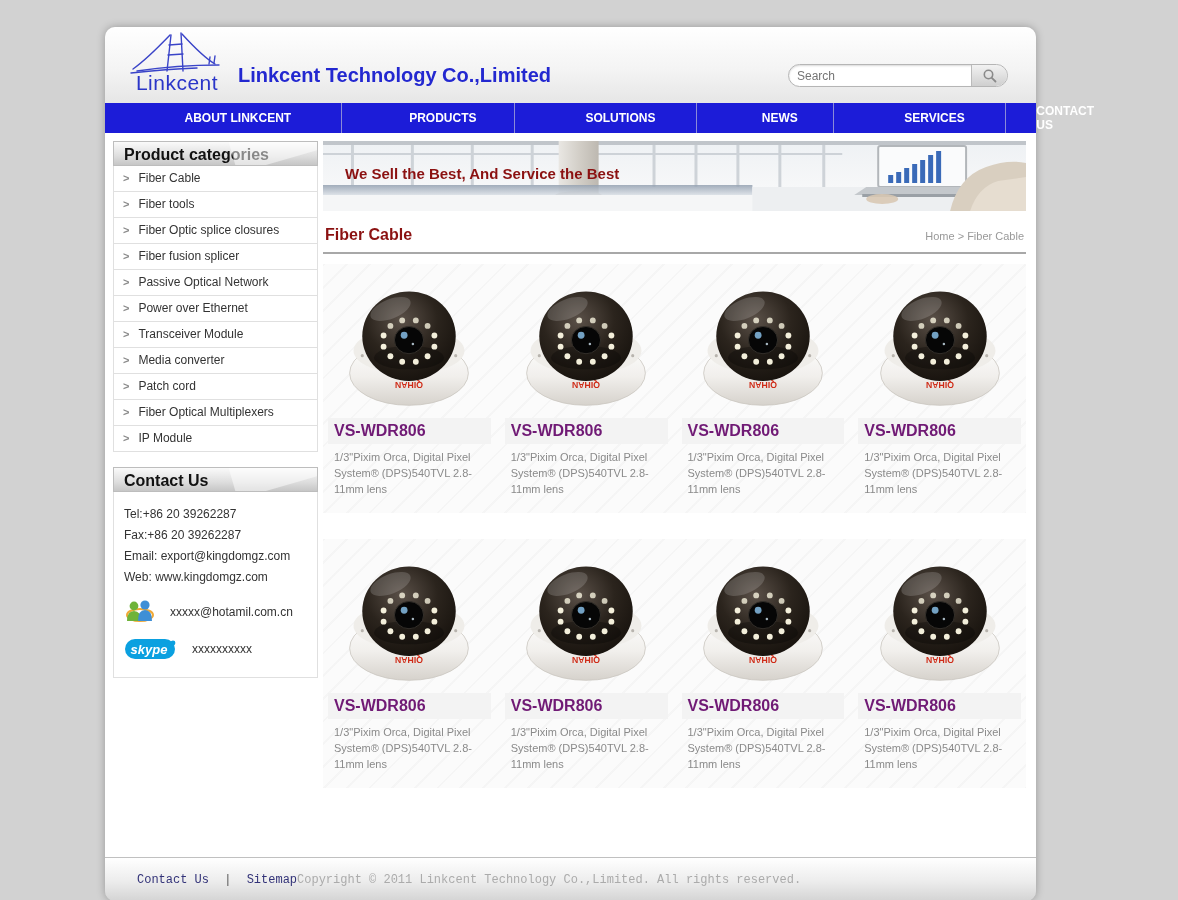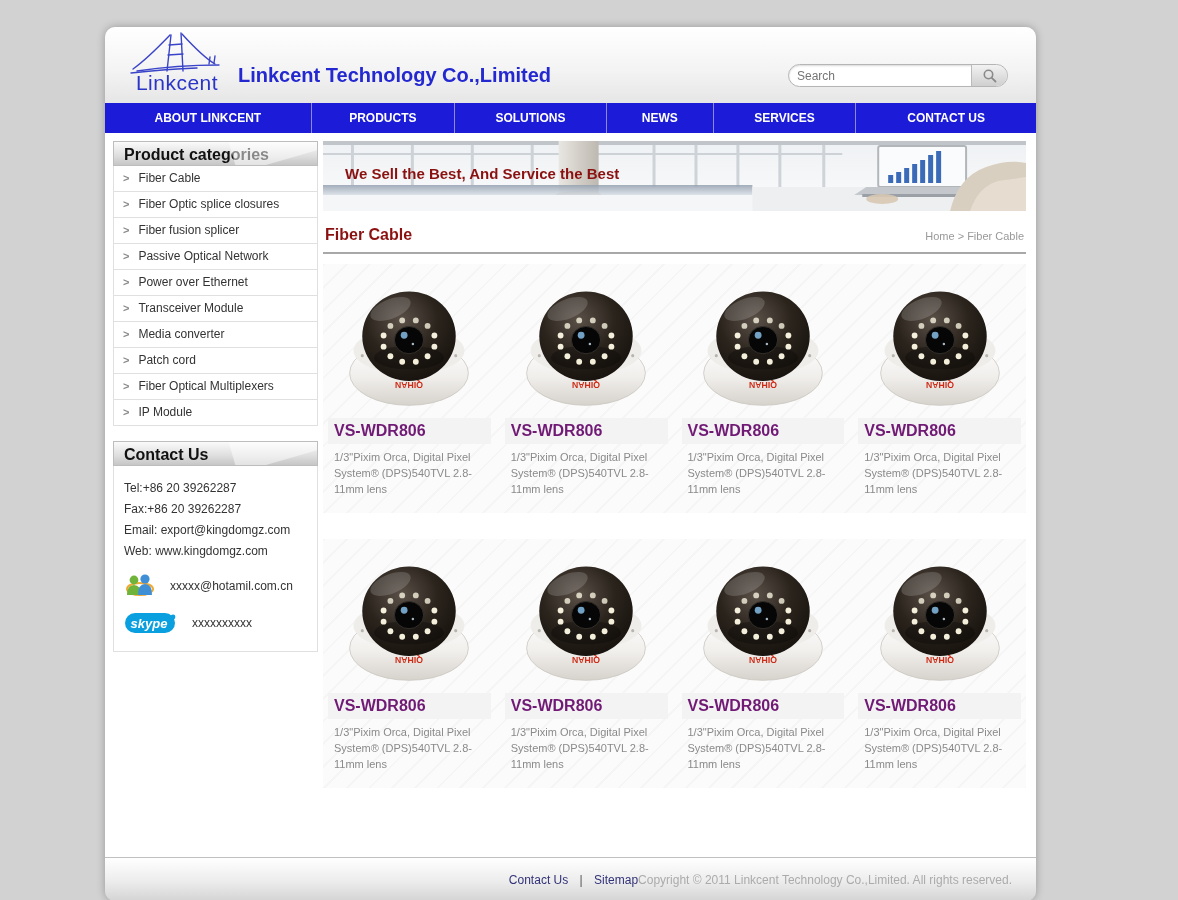--- a/index.html
+++ b/index.html
@@ -47,20 +47,21 @@
     background:linear-gradient(180deg,#f2f2f2,#cfcfcf);
     border:none; border-left:1px solid #bbb; border-radius:0 12px 12px 0;
     cursor:pointer; display:flex; align-items:center; justify-content:center;
   }
   
   .main-nav { display:flex; height:30px; background:#1c1cd8; }
   .nav-item {
     display:flex; align-items:center; justify-content:center;
     color:#fff; font-weight:bold; font-size:12px; cursor:pointer;
     border-right:1px solid #8a8ad8;
+    margin-left:30px;
   }
   .nav-item:last-child { border-right:none; }
   
   .main-area { display:flex; background:#fff; min-height:724px; align-items:flex-start; }
   
   .sidebar { width:205px; margin:8px 0 0 8px; flex:0 0 auto; }
   .side-header {
     position:relative; height:25px; line-height:25px; overflow:hidden;
     background:linear-gradient(180deg,#fafafa 0%,#dedede 60%,#c6c6c6 100%);
     border:1px solid #bdbdbd;
@@ -108,24 +109,25 @@
   .product-cell { flex:1 1 0; min-width:0; }
   .product-photo { height:148px; display:flex; align-items:center; justify-content:center; }
   .product-photo svg { width:146px; height:138px; }
   .product-name {
     font-size:16px; font-weight:bold; color:#701a75;
     background:#f3f3f3; padding:4px 6px; cursor:pointer;
   }
   .product-desc { font-size:11px; color:#8a8a8a; line-height:16px; padding:5px 6px 10px 6px; }
   
   .site-footer {
-    height:44px; display:flex; align-items:center; justify-content:flex-end;
+    height:44px; display:flex; align-items:center; justify-content:flex-start;
     background:linear-gradient(180deg,#ffffff 0%,#ececec 55%,#d4d4d4 100%);
     border-top:1px solid #c0c0c0; border-radius:0 0 10px 10px;
     padding:0 24px 0 32px;
+    font-family:Liberation Mono, monospace;
   }
   .footer-links { font-size:12px; color:#323278; }
   .footer-links .f-link { cursor:pointer; }
   .footer-links .f-sep { color:#555; margin:0 8px; }
   .footer-copy { font-size:12px; color:#ababab; }
   .hidden-defs { position:absolute; width:0; height:0; overflow:hidden; }
 </style>
 </head>
 <body>
 
@@ -223,20 +225,21 @@
         <span>CONTACT US</span>
       </div>
   </div>
 
   <div class="main-area">
 
     <div class="sidebar">
       <div class="side-header">Product categories</div>
       <ul class="cat-list">
         <li><span class="chev">&gt;</span><span>Fiber Cable</span></li>
+        <li><span class="chev">&gt;</span><span>Fiber tools</span></li>
         <li><span class="chev">&gt;</span><span>Fiber Optic splice closures</span></li>
         <li><span class="chev">&gt;</span><span>Fiber fusion splicer</span></li>
         <li><span class="chev">&gt;</span><span>Passive Optical Network</span></li>
         <li><span class="chev">&gt;</span><span>Power over Ethernet</span></li>
         <li><span class="chev">&gt;</span><span>Transceiver Module</span></li>
         <li><span class="chev">&gt;</span><span>Media converter</span></li>
         <li><span class="chev">&gt;</span><span>Patch cord</span></li>
         <li><span class="chev">&gt;</span><span>Fiber Optical Multiplexers</span></li>
         <li><span class="chev">&gt;</span><span>IP Module</span></li>
       </ul>

